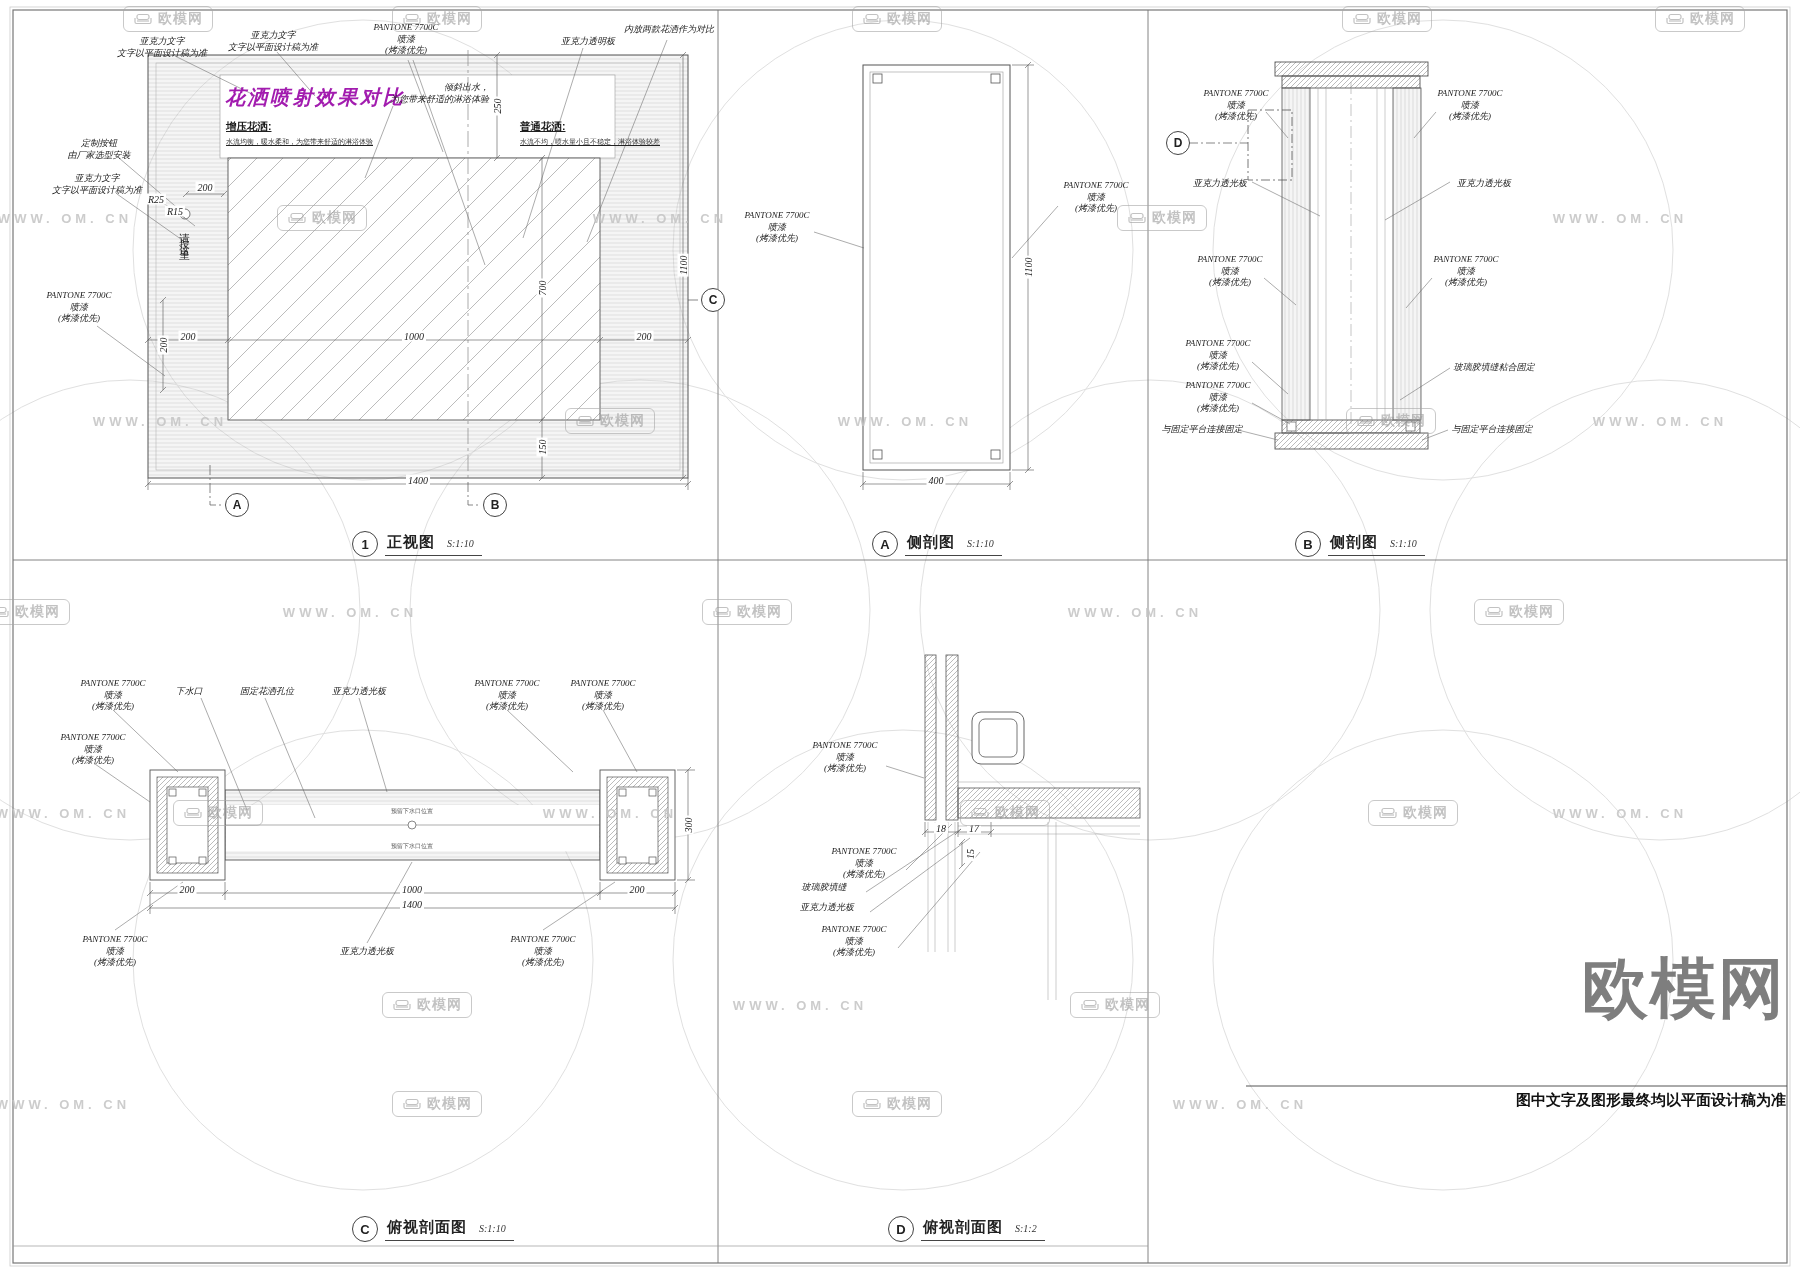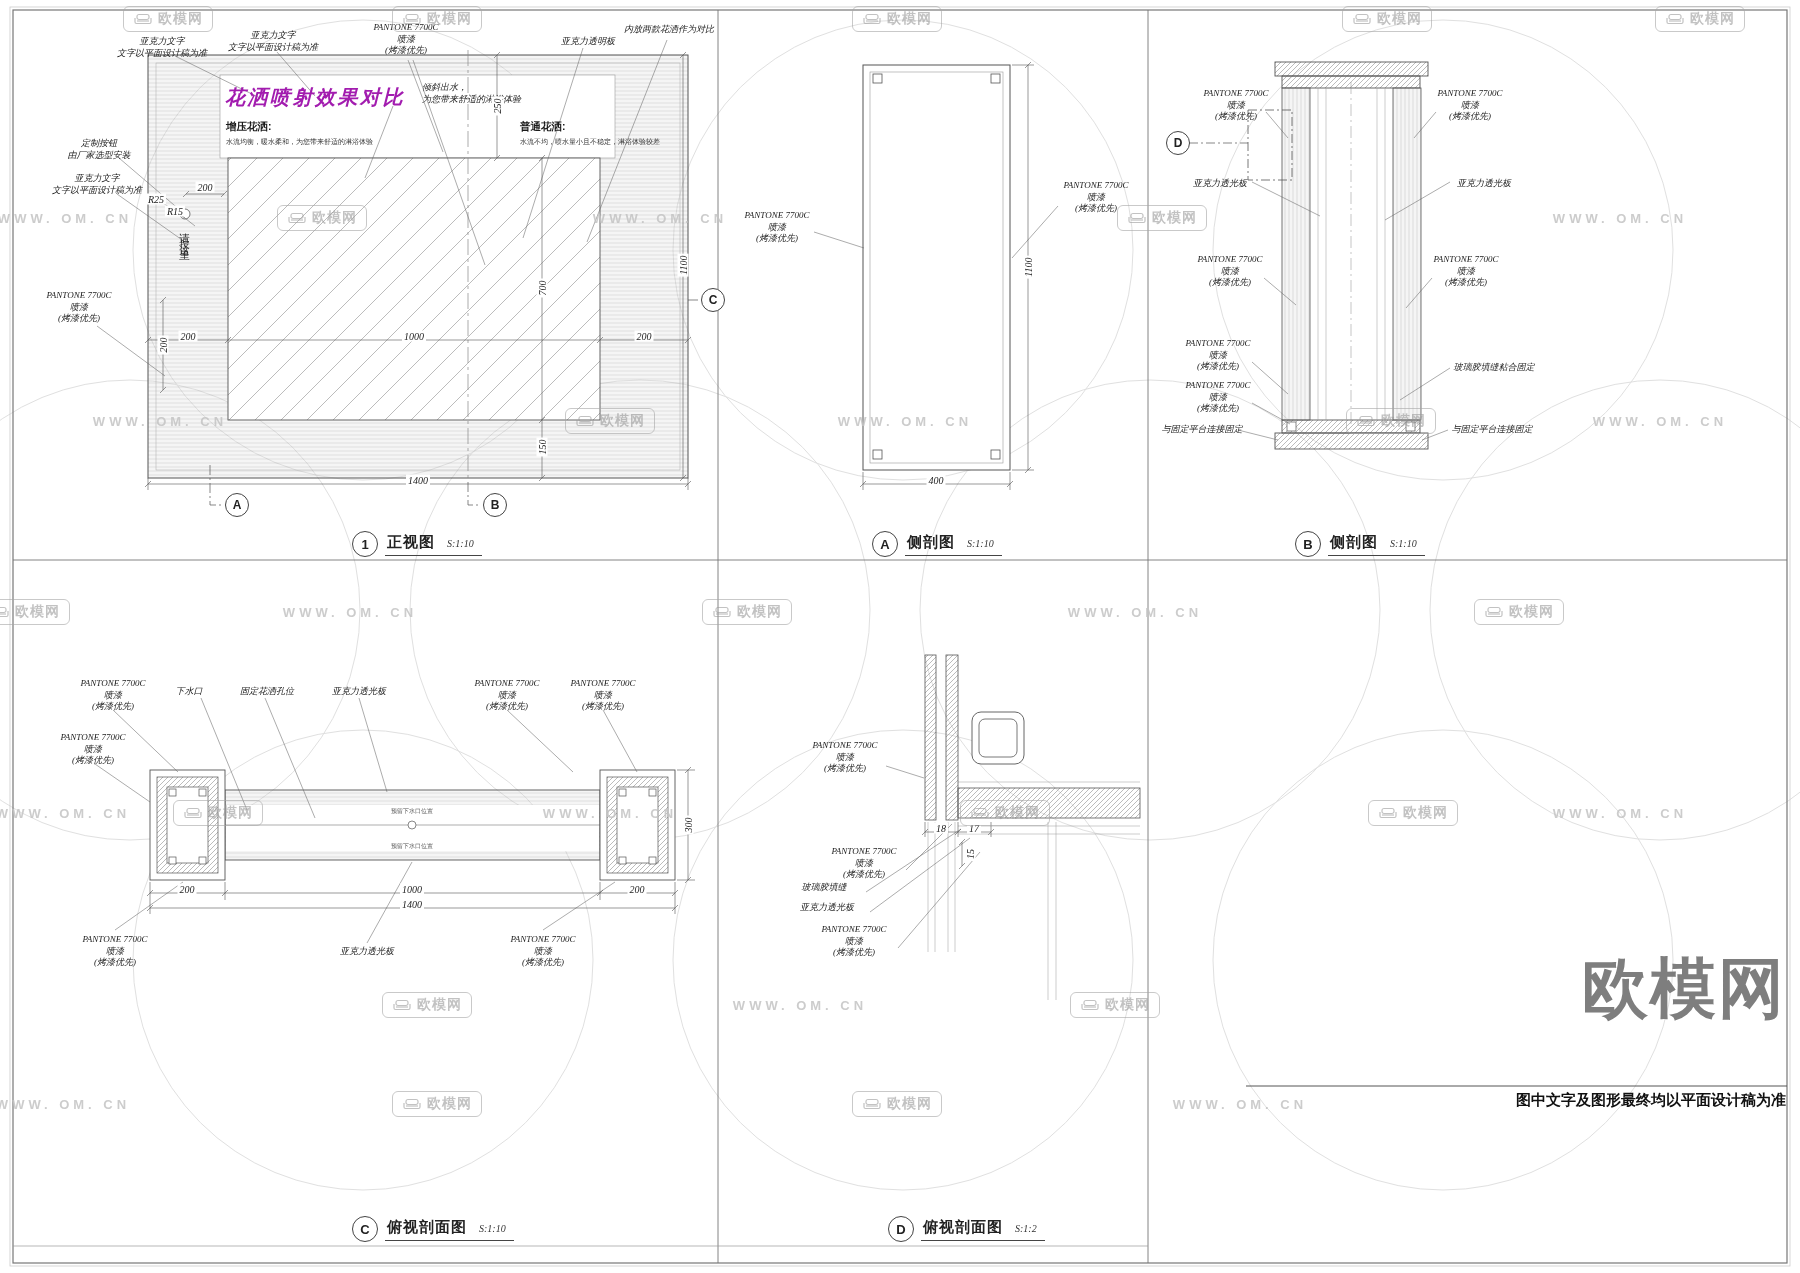--- a/index.html
+++ b/index.html
@@ -5,30 +5,30 @@
   html,body{margin:0;padding:0;background:#fff;}
   body{width:1800px;height:1273px;overflow:hidden;position:relative;
        font-family:"Liberation Sans","DejaVu Sans",sans-serif;color:#222;}
   #sheet{position:absolute;inset:0;}
   #bg-svg{position:absolute;left:0;top:0;z-index:0;}
   .panel{position:absolute;z-index:2;}
   .panel svg{position:absolute;left:0;top:0;overflow:visible;}
   .labels{position:absolute;inset:0;pointer-events:none;z-index:3;}
   .ann{position:absolute;transform:translateX(-50%);text-align:center;
        font:italic 9px/1.3 "Liberation Serif","DejaVu Serif",serif;color:#222;white-space:nowrap;}
-  .ann.left{transform:none;text-align:left;margin-left:32px;}
+  .ann.left{transform:none;text-align:right;}
   .ann.tiny{font:6px/1.2 "Liberation Sans",sans-serif;font-style:normal;color:#555;}
   .dim{position:absolute;transform:translate(-50%,-50%);font:italic 10px "Liberation Serif","DejaVu Serif",serif;
        color:#222;background:#fff;padding:0 2px;white-space:nowrap;}
   .marker{position:absolute;width:22px;height:22px;border:1.3px solid #444;border-radius:50%;
        background:#fff;display:flex;align-items:center;justify-content:center;
        font-size:12px;font-weight:bold;transform:translate(-50%,-50%);z-index:4;}
   .heading{position:absolute;left:210px;top:74px;font-size:20px;font-weight:bold;
        letter-spacing:2.5px;color:#a21caf;z-index:3;font-style:italic;}
-  .col{position:absolute;z-index:3;}
+  .col{position:absolute;z-index:3;text-decoration:underline;}
   .colL{left:211px;top:110px;}
   .colR{left:505px;top:110px;}
   .col-title{font-size:10.5px;font-weight:bold;color:#1a1a1a;}
   .col-body{font-size:7px;color:#333;margin-top:3px;white-space:nowrap;}
   .press{position:absolute;left:163px;top:214px;writing-mode:vertical-rl;
        font-size:10.5px;letter-spacing:6px;color:#222;z-index:3;}
   .vtitle{position:absolute;display:flex;align-items:center;gap:7px;z-index:3;}
   .vnum{width:24px;height:24px;border:1.4px solid #444;border-radius:50%;display:flex;
        align-items:center;justify-content:center;font-weight:bold;font-size:13px;background:#fff;}
   .vwrap{display:flex;align-items:baseline;gap:12px;border-bottom:1.4px solid #444;padding:0 8px 3px 2px;}

